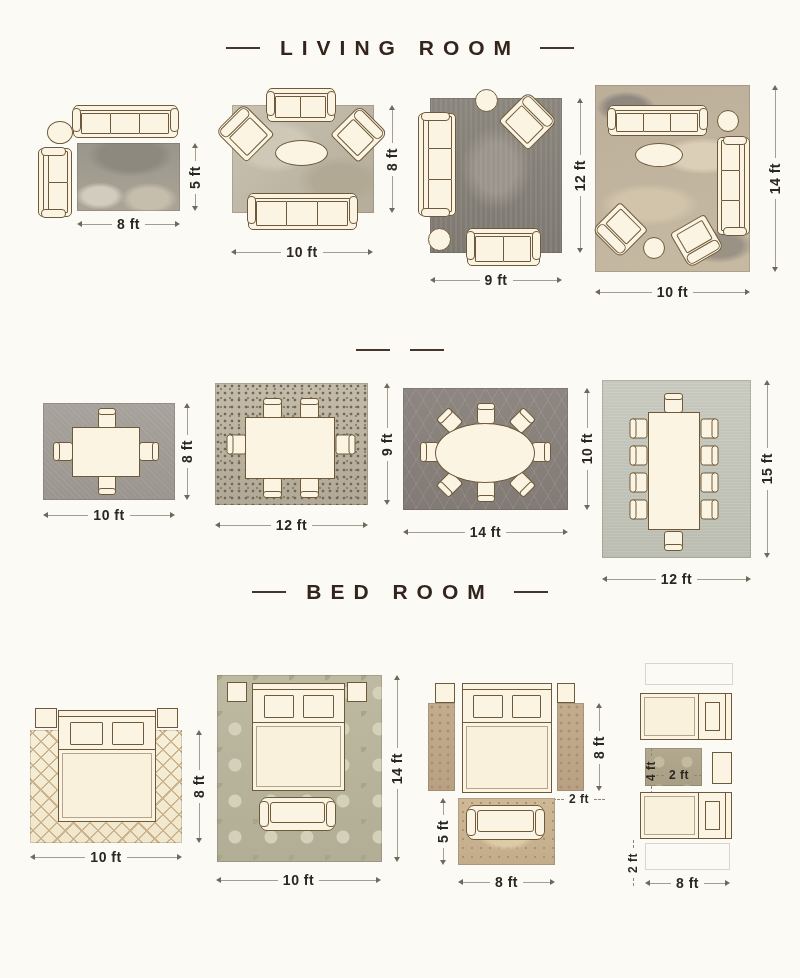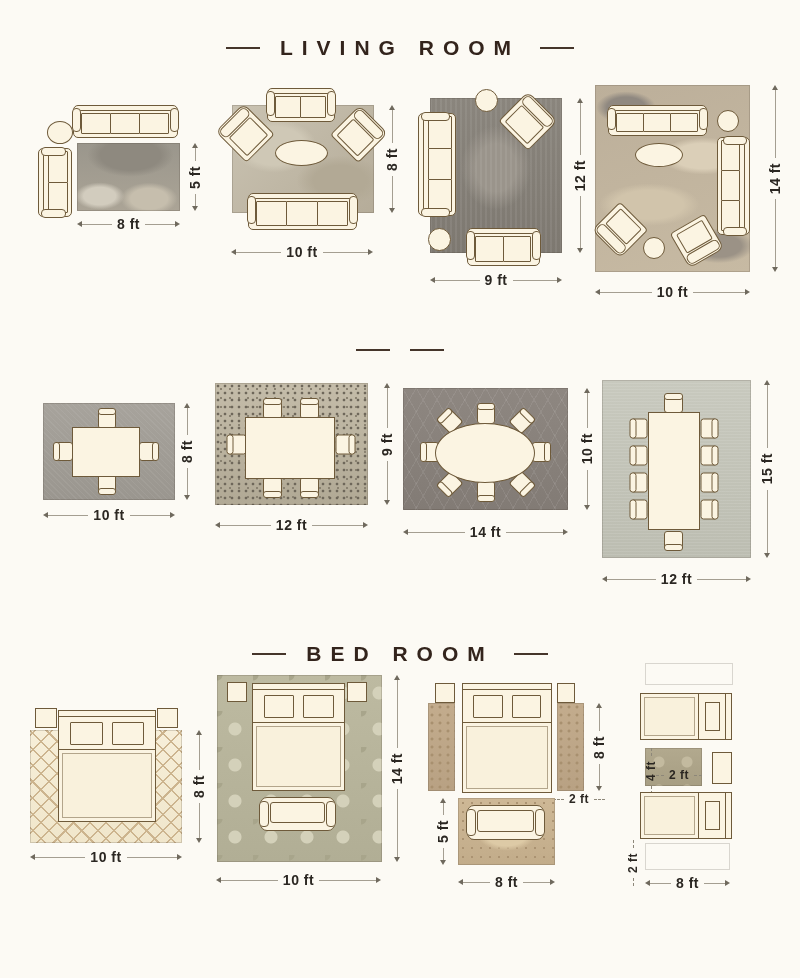--- a/index.html
+++ b/index.html
@@ -322,21 +322,21 @@
     </div>
   <div class="dim h" style="left:7px;top:197px;width:149px">
       <span class="ar a1"></span>
       <span class="ln"></span>
       <span class="lbl">12 ft</span>
       <span class="ln"></span>
       <span class="ar a2"></span>
     </div>
 </div>
 
-<div class="sec-title" style="top:642px">
+<div class="sec-title" style="top:580px">
   <span class="dash"></span>
   <span>BED ROOM</span>
   <span class="dash"></span>
 </div>
 
 <div class="lay" style="left:20px;top:695px;width:195px;height:185px">
   <div class="fx" style="left:15px;top:13px;width:22px;height:20px"></div>
   <div class="fx" style="left:137px;top:13px;width:21px;height:20px"></div>
   <div class="rug t-br1" style="left:10px;top:35px;width:152px;height:113px"></div>
   <div class="fx bed" style="left:38px;top:15px;width:98px;height:112px">

